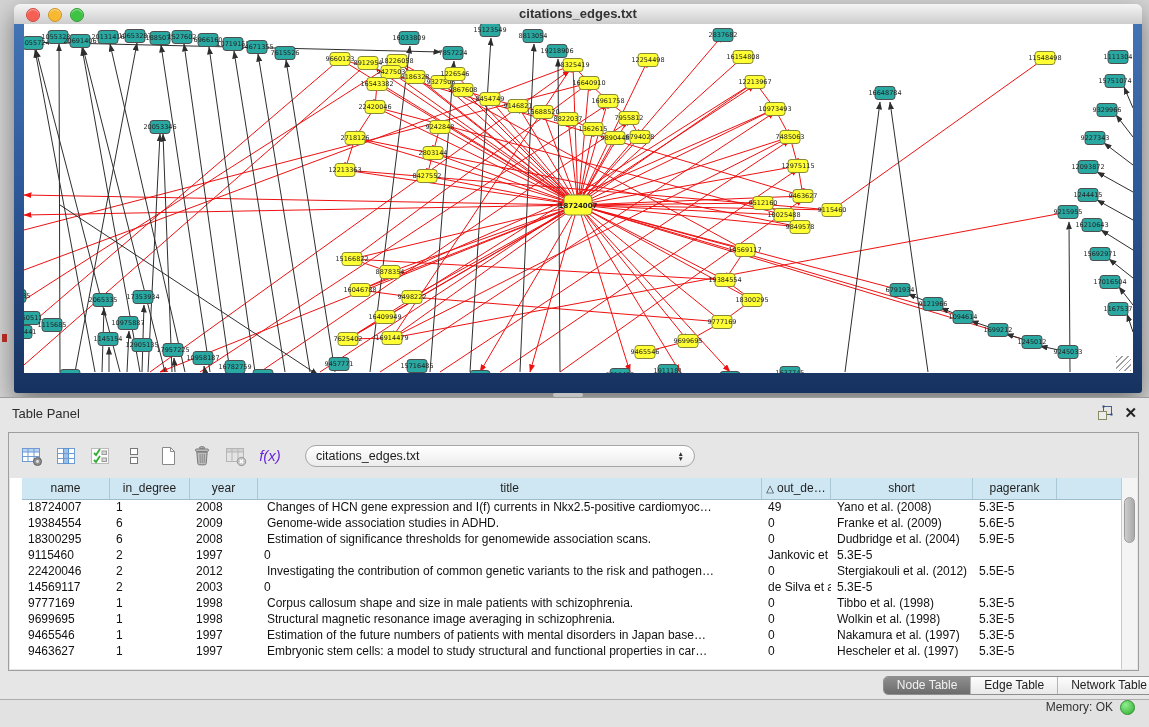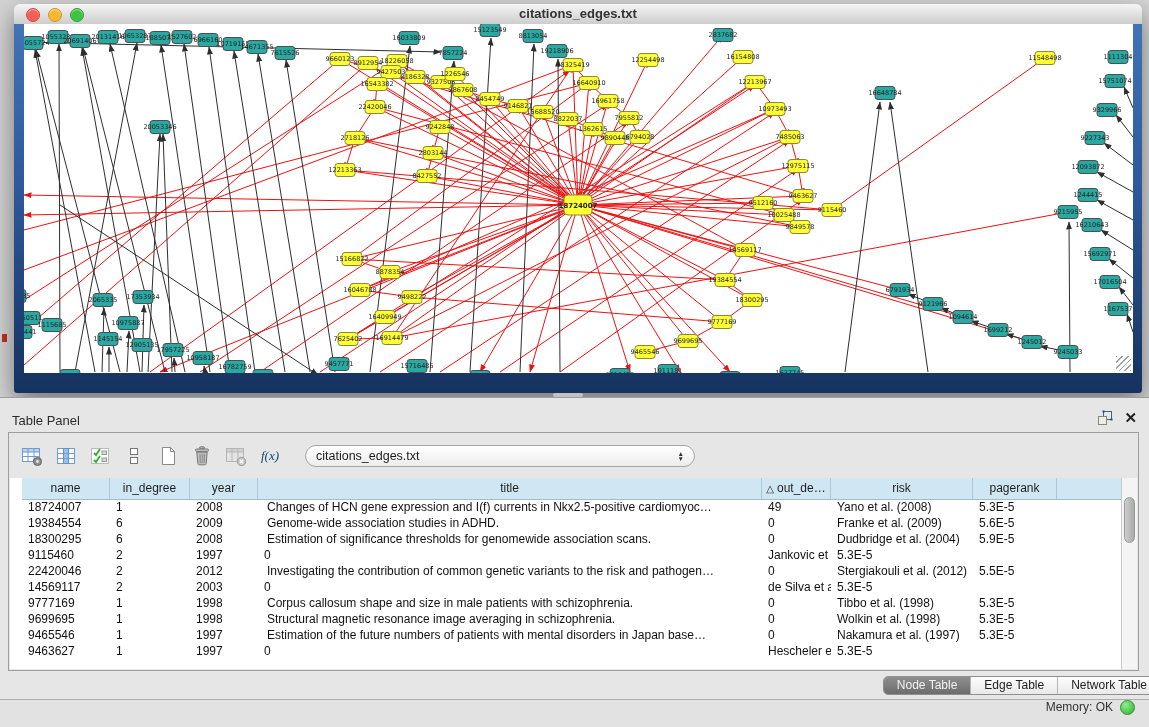--- a/index.html
+++ b/index.html
@@ -32,30 +32,30 @@
   .nl{font:6.5px "DejaVu Sans",sans-serif;fill:#222;text-anchor:middle;}
   .hl{font:7px "DejaVu Sans",sans-serif;font-weight:bold;fill:#222;text-anchor:middle;}
 
   .desk-artifact{position:absolute;left:2px;top:334px;width:5px;height:8px;background:#c03028;}
   .divider-handle{position:absolute;left:553px;top:393px;width:30px;height:4px;
     background:#c2c2c2;border-radius:2px;}
 
   
   .table-panel{position:absolute;left:0;top:397px;width:1149px;height:302px;
     background:#e6e6e6;border-top:1px solid #9c9c9c;}
-  .panel-header{height:30px;display:flex;align-items:flex-end;padding:0 12px;}
+  .panel-header{height:30px;display:flex;align-items:center;padding:0 12px;}
   .panel-title{font-size:13px;color:#2c2c2c;}
   .ph-spacer{flex:1;}
   .float-ic{width:20px;height:20px;margin-right:10px;}
   .close-x{font-size:15px;font-weight:bold;color:#222;line-height:20px;}
   .panel-body{position:absolute;left:8px;top:34px;width:1131px;height:239px;
     border:1px solid #9e9e9e;background:#e6e6e6;box-sizing:border-box;}
   .toolbar{height:45px;display:flex;align-items:center;padding-left:10px;gap:8px;}
   .icon-btn{width:26px;height:26px;display:flex;align-items:center;justify-content:center;}
-  .fx{font-family:Liberation Serif, serif;font-style:italic;font-size:13px;color:#0c4a6e;}
+  .fx{font-family:Liberation Sans, sans-serif;font-style:italic;font-size:15px;color:#6d28d9;}
   .selector{margin-left:14px;width:390px;height:22px;border:1px solid #a6a6a6;border-radius:11px;
     background:linear-gradient(#ffffff,#ececec);display:flex;align-items:center;
     padding:0 10px;box-sizing:border-box;font-size:12.5px;color:#1c1c1c;}
   .sel-label{flex:1;white-space:nowrap;overflow:hidden;}
   .updown{display:flex;flex-direction:column;font-size:6.5px;line-height:5px;color:#333;}
 
   .tablewrap{position:absolute;left:1px;top:45px;right:1px;bottom:1px;background:#fff;overflow:hidden;}
   .thead,.trow{display:grid;grid-template-columns:88px 80px 68px 504px 69px 142px 84px minmax(0,1fr);margin-left:12px;}
   .thead{position:absolute;top:0;left:0;right:15px;height:21px;background:#cfe7f3;
     border-bottom:1px solid #9fbecd;}
@@ -826,21 +826,21 @@
         </div>
       </div>
 
       <div class="tablewrap">
         <div class="thead" id="thead">
             <div class="th">name</div>
             <div class="th">in_degree</div>
             <div class="th">year</div>
             <div class="th">title</div>
             <div class="th"><span class="sort">△</span>out_de…</div>
-            <div class="th">risk</div>
+            <div class="th">short</div>
             <div class="th">pagerank</div>
             <div class="th"></div>
           </div>
         <div class="tbody" id="tbody">
             <div class="trow">
               <div class="td ">18724007</div>
               <div class="td ">1</div>
               <div class="td ">2008</div>
               <div class="td title">Changes of HCN gene expression and I(f) currents in Nkx2.5-positive cardiomyoc…</div>
               <div class="td ">49</div>
@@ -923,20 +923,21 @@
               <div class="td title">Estimation of the future numbers of patients with mental disorders in Japan base…</div>
               <div class="td ">0</div>
               <div class="td ">Nakamura et al. (1997)</div>
               <div class="td ">5.3E-5</div>
               <div class="td"></div>
             </div>
             <div class="trow">
               <div class="td ">9463627</div>
               <div class="td ">1</div>
               <div class="td ">1997</div>
+              <div class="td title">Embryonic stem cells: a model to study structural and functional properties in car…</div>
               <div class="td ">0</div>
               <div class="td ">Hescheler et al. (1997)</div>
               <div class="td ">5.3E-5</div>
               <div class="td"></div>
             </div>
           </div>
         <div class="vscroll">
           <div class="vthumb"></div>
         </div>
       </div>

